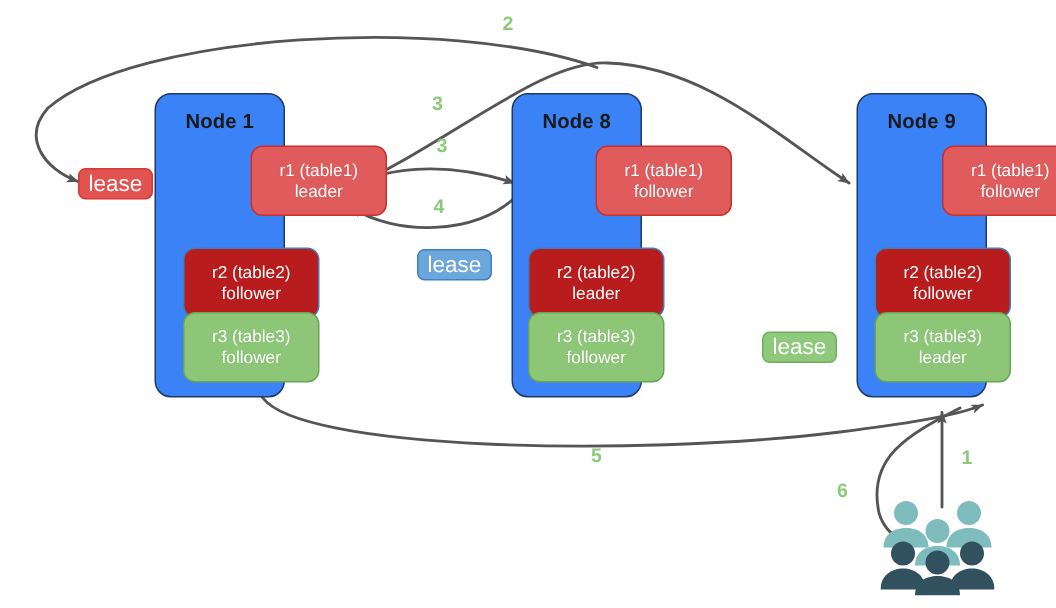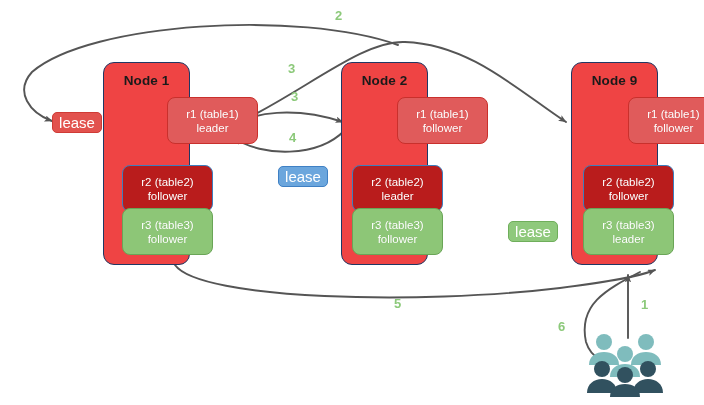--- a/index.html
+++ b/index.html
@@ -1,21 +1,21 @@
 <!DOCTYPE html>
 <html><head>
 <meta charset="utf-8">
 <style>
   html,body{margin:0;padding:0;background:#ffffff;}
   body{width:704px;height:405px;overflow:hidden;
        font-family:"Liberation Sans","DejaVu Sans",sans-serif;}
   #stage{position:relative;width:704px;height:405px;background:#fff;}
   #wires{position:absolute;left:0;top:0;width:704px;height:405px;pointer-events:none;}
 
-  .node{position:absolute;box-sizing:border-box;background:#ef4444;
+  .node{position:absolute;box-sizing:border-box;background:#3b82f6;
         border:1.6px solid #1f3864;border-radius:11px;}
   .node-title{position:absolute;left:0;right:0;top:10px;text-align:center;
         font-size:13.5px;font-weight:bold;color:#1a1a1a;letter-spacing:.1px;}
 
   .rep{position:absolute;box-sizing:border-box;border-radius:8px;
        display:flex;flex-direction:column;align-items:center;justify-content:center;
        color:#ffffff;font-size:11.5px;line-height:14px;text-align:center;
        text-shadow:0 0 1px rgba(0,0,0,.10);}
   .rep .l2{display:block;text-align:right;}
   .rep-red  {background:#e05b5b;border:1.4px solid #c9302c;margin-left:45px;}
@@ -73,21 +73,21 @@
   <div class="rep rep-blue" style="left:122px;top:153px;width:91px;height:47px;">
     <span class="l1">r2 (table2)</span>
     <span class="l2">follower</span>
   </div>
   <div class="rep rep-green" style="left:122px;top:208px;width:91px;height:47px;">
     <span class="l1">r3 (table3)</span>
     <span class="l2">follower</span>
   </div>
 
   <div class="node" style="left:341px;top:62px;width:87px;height:203px;">
-    <div class="node-title">Node 2</div>
+    <div class="node-title">Node 8</div>
   </div>
   <div class="rep rep-red" style="left:352px;top:97px;width:91px;height:47px;">
     <span class="l1">r1 (table1)</span>
     <span class="l2">follower</span>
   </div>
   <div class="rep rep-blue" style="left:352px;top:153px;width:91px;height:47px;">
     <span class="l1">r2 (table2)</span>
     <span class="l2">leader</span>
   </div>
   <div class="rep rep-green" style="left:352px;top:208px;width:91px;height:47px;">

